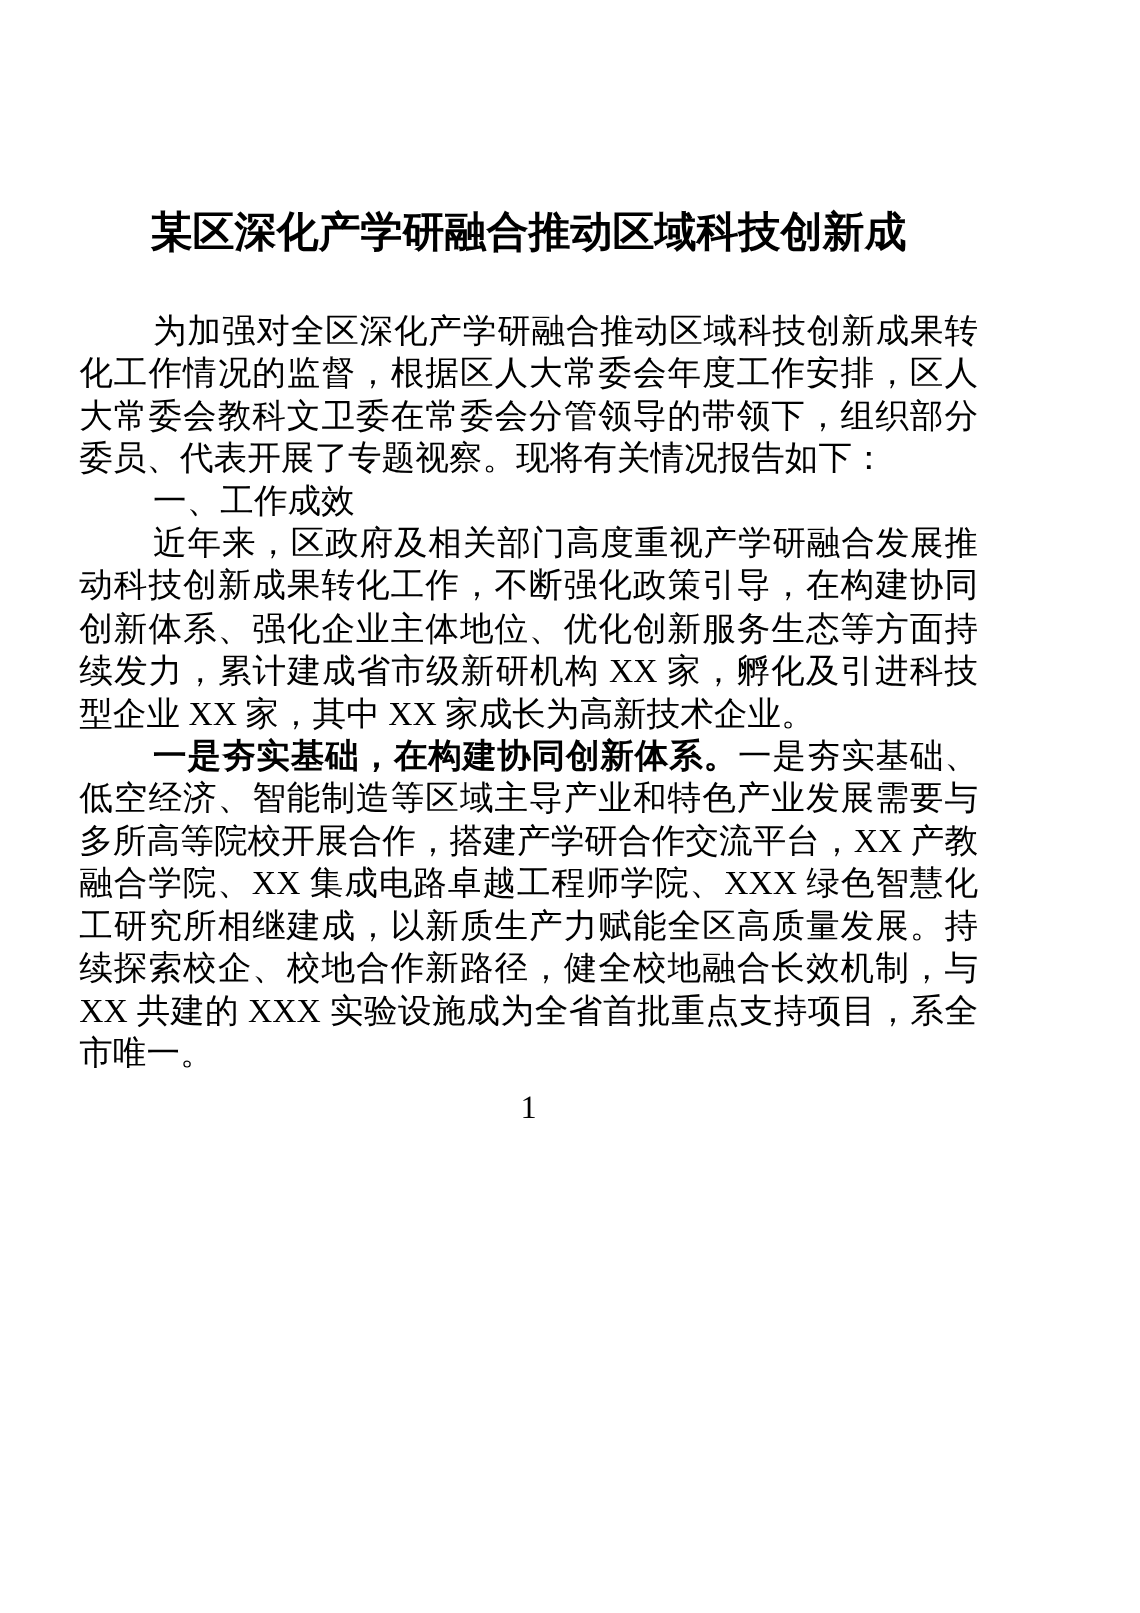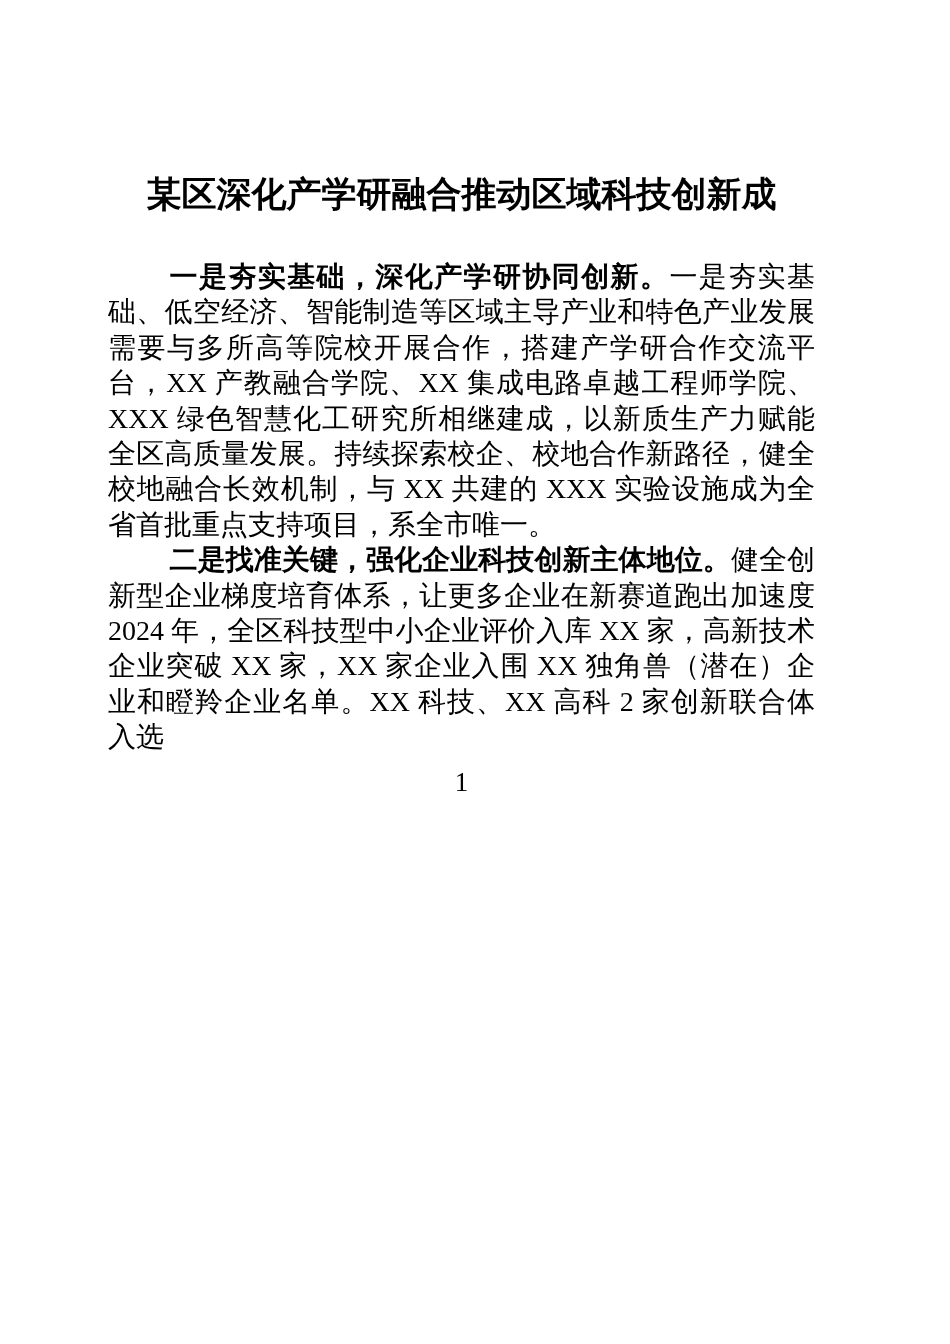--- a/index.html
+++ b/index.html
@@ -6,21 +6,21 @@
     margin: 0;
     padding: 0;
     background: #ffffff;
   }
   .page {
     width: 950px;
     height: 1061px;
     box-sizing: border-box;
     background: #ffffff;
     color: #000000;
-    padding: 158px 135px 0 108px;
+    padding: 158px 135px 0 66px;
     overflow: hidden;
     position: relative;
   }
   
   .doc-title {
     margin: 0;
     font-family: "Liberation Sans", sans-serif;
     font-weight: 700;
     font-size: 35px;
     line-height: 72px;
@@ -58,24 +58,26 @@
 <body>
 
 <div class="page">
 
   <h1 class="doc-title">
     <span class="title-line">某区深化产学研融合推动区域科技创新成</span>
   </h1>
 
   <div class="doc-body">
 
+    <p><span>为加强对全区深化产学研融合推动区域科技创新成果转化工作情况的监督，根据区人大常委会年度工作安排，区人大常委会教科文卫委在常委会分管领导的带领下，组织部分委员、代表开展了专题视察。现将有关情况报告如下：</span></p>
 
+    <p><span>一、工作成效</span></p>
 
+    <p><span>近年来，区政府及相关部门高度重视产学研融合发展推动科技创新成果转化工作，不断强化政策引导，在构建协同创新体系、强化企业主体地位、优化创新服务生态等方面持续发力，累计建成省市级新研机构 XX 家，孵化及引进科技型企业 XX 家，其中 XX 家成长为高新技术企业。</span></p>
 
-    <p><b>一是夯实基础，深化产学研协同创新。</b><span>一是夯实基础、低空经济、智能制造等区域主导产业和特色产业发展需要与多所高等院校开展合作，搭建产学研合作交流平台，XX 产教融合学院、XX 集成电路卓越工程师学院、XXX 绿色智慧化工研究所相继建成，以新质生产力赋能全区高质量发展。持续探索校企、校地合作新路径，健全校地融合长效机制，与 XX 共建的 XXX 实验设施成为全省首批重点支持项目，系全市唯一。</span></p>
+    <p><b>一是夯实基础，在构建协同创新体系。</b><span>一是夯实基础、低空经济、智能制造等区域主导产业和特色产业发展需要与多所高等院校开展合作，搭建产学研合作交流平台，XX 产教融合学院、XX 集成电路卓越工程师学院、XXX 绿色智慧化工研究所相继建成，以新质生产力赋能全区高质量发展。持续探索校企、校地合作新路径，健全校地融合长效机制，与 XX 共建的 XXX 实验设施成为全省首批重点支持项目，系全市唯一。</span></p>
 
-    <p><b>二是找准关键，强化企业科技创新主体地位。</b><span>健全创新型企业梯度培育体系，让更多企业在新赛道跑出加速度 2024 年，全区科技型中小企业评价入库 XX 家，高新技术企业突破 XX 家，XX 家企业入围 XX 独角兽（潜在）企业和瞪羚企业名单。XX 科技、XX 高科 2 家创新联合体入选</span></p>
 
   </div>
 
   <div class="page-number">1</div>
 
 </div>
 
 </body></html>

